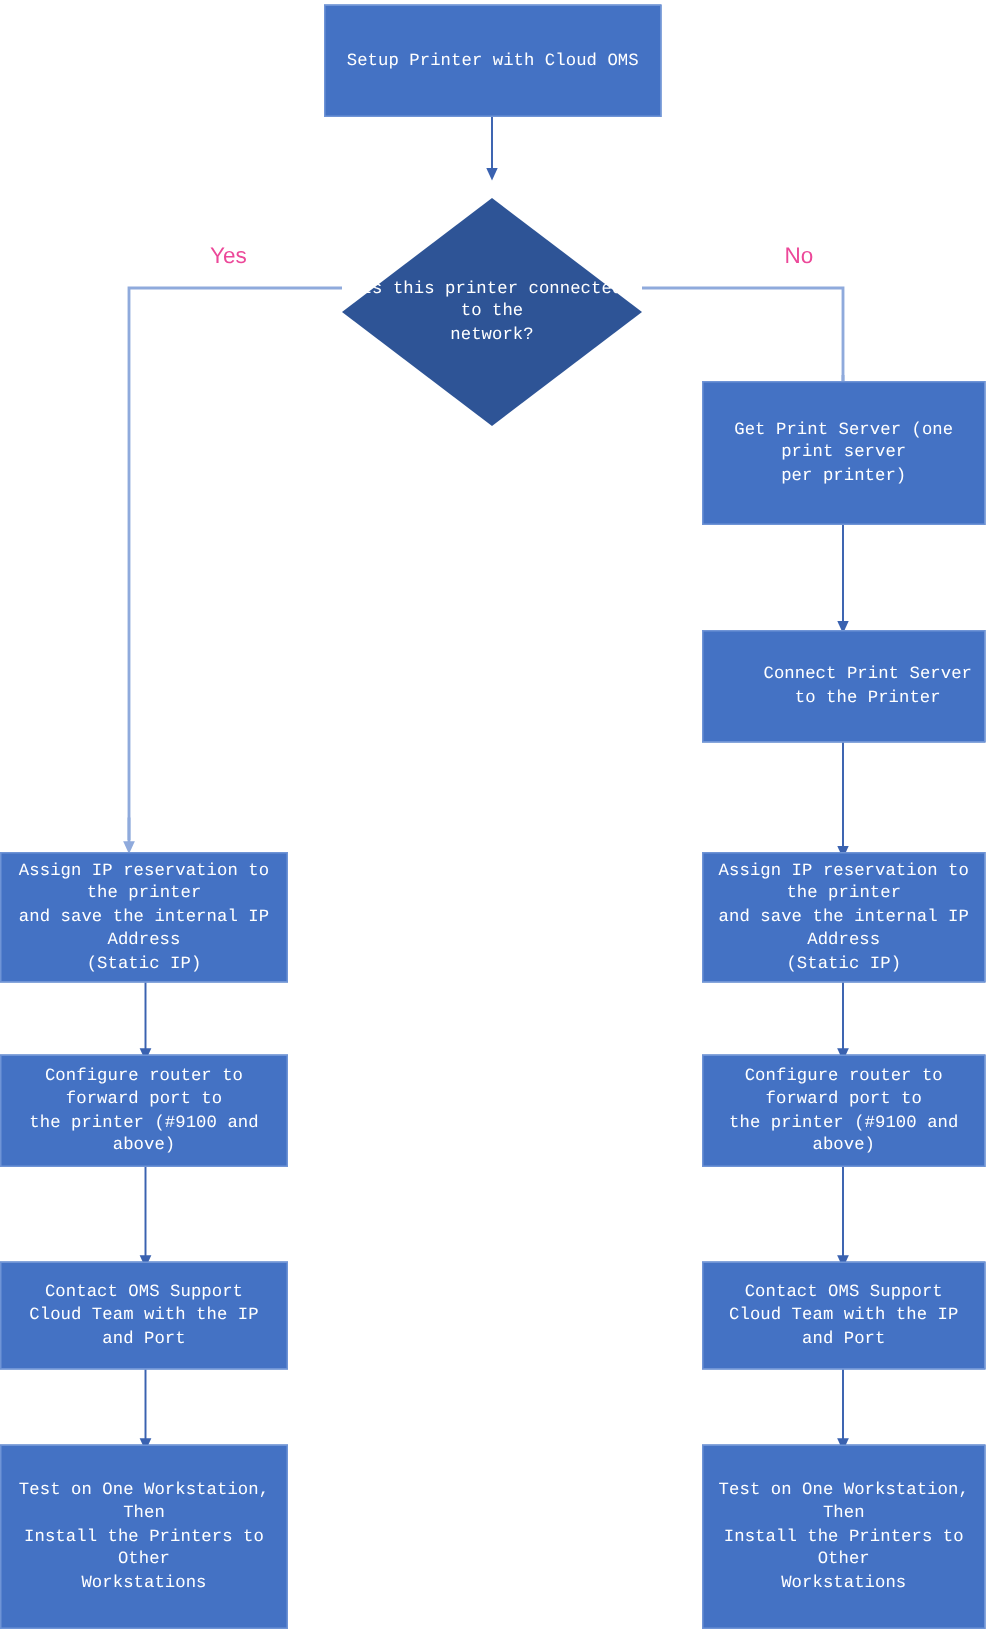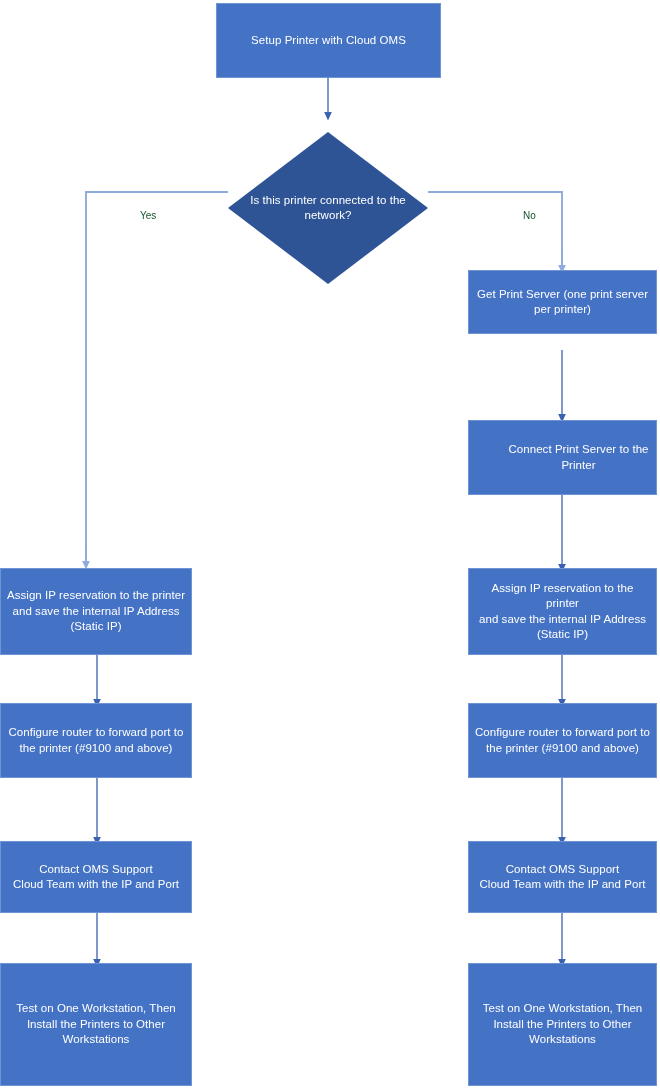--- a/index.html
+++ b/index.html
@@ -37,21 +37,21 @@
     display: flex;
     align-items: center;
     justify-content: center;
     text-align: center;
     color: #ffffff;
     font-size: 11.5px;
     line-height: 15.5px;
     letter-spacing: 0.05px;
     padding: 2px 6px;
     white-space: pre-line;
-    font-family: Liberation Sans, sans-serif;
+    font-family: Liberation Mono, monospace;
   }
   .node.process {
     background: #4472C4;
     border: 1px solid #6f94d6;
   }
   .node.decision {
     background: transparent;
     border: none;
     color: #ffffff;
   }
@@ -59,26 +59,25 @@
     position: absolute;
     left: 0;
     top: 0;
     width: 100%;
     height: 100%;
     z-index: -1;
   }
   .branch-label {
     position: absolute;
     z-index: 3;
-    color: #14532d;
-    font-size: 10px;
+    color: #ec4899;
+    font-size: 15px;
     line-height: 18px;
     font-family: "Liberation Sans", sans-serif;
     white-space: nowrap;
-    margin-top: 45px;
   }
 </style>
 </head>
 <body>
 
 <div id="flow-canvas">
 
   <svg id="connectors" viewBox="0 0 660 1089" width="660" height="1089" xmlns="http://www.w3.org/2000/svg">
     <defs>
       <marker id="arrow-light" markerWidth="9" markerHeight="9" refX="4.2" refY="4.5" orient="auto" markerUnits="userSpaceOnUse">
@@ -138,21 +137,21 @@
     <span>Contact OMS Support
 Cloud Team with the IP and Port</span>
   </div>
 
   <div class="node process" style="left:0px; top:963px; width:192px; height:123px;">
     <span>Test on One Workstation, Then
 Install the Printers to Other
 Workstations</span>
   </div>
 
-  <div class="node process" style="left:468px; top:270px; width:189px; height:64px;">
+  <div class="node process" style="left:468px; top:254px; width:189px; height:96px;">
     <span>Get Print Server (one print server
 per printer)</span>
   </div>
 
   <div class="node process" style="left:468px; top:420px; width:189px; height:75px;padding-left:38px;">
     <span>Connect Print Server to the Printer</span>
   </div>
 
   <div class="node process" style="left:468px; top:568px; width:189px; height:87px;">
     <span>Assign IP reservation to the printer

